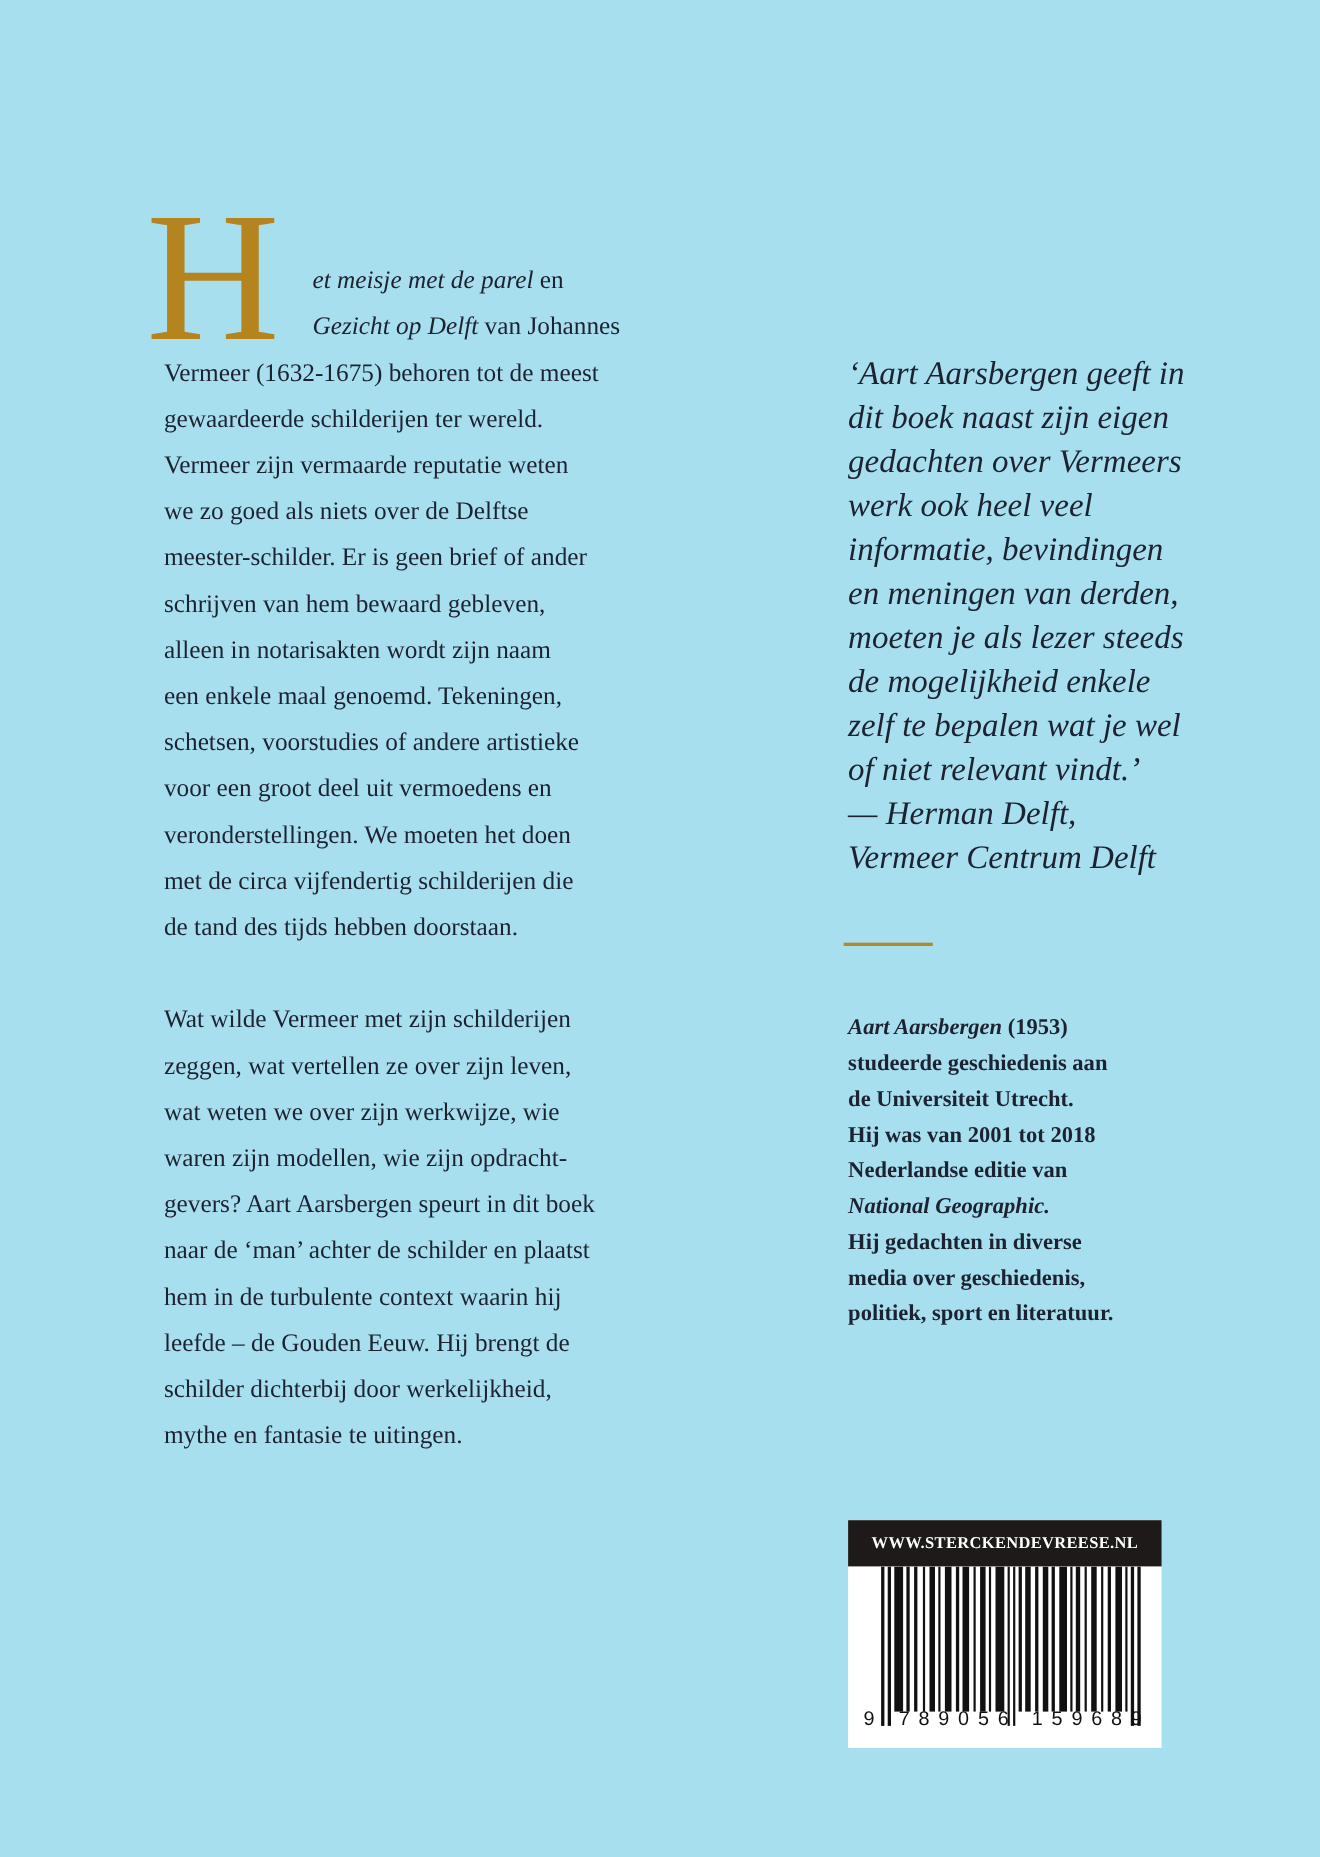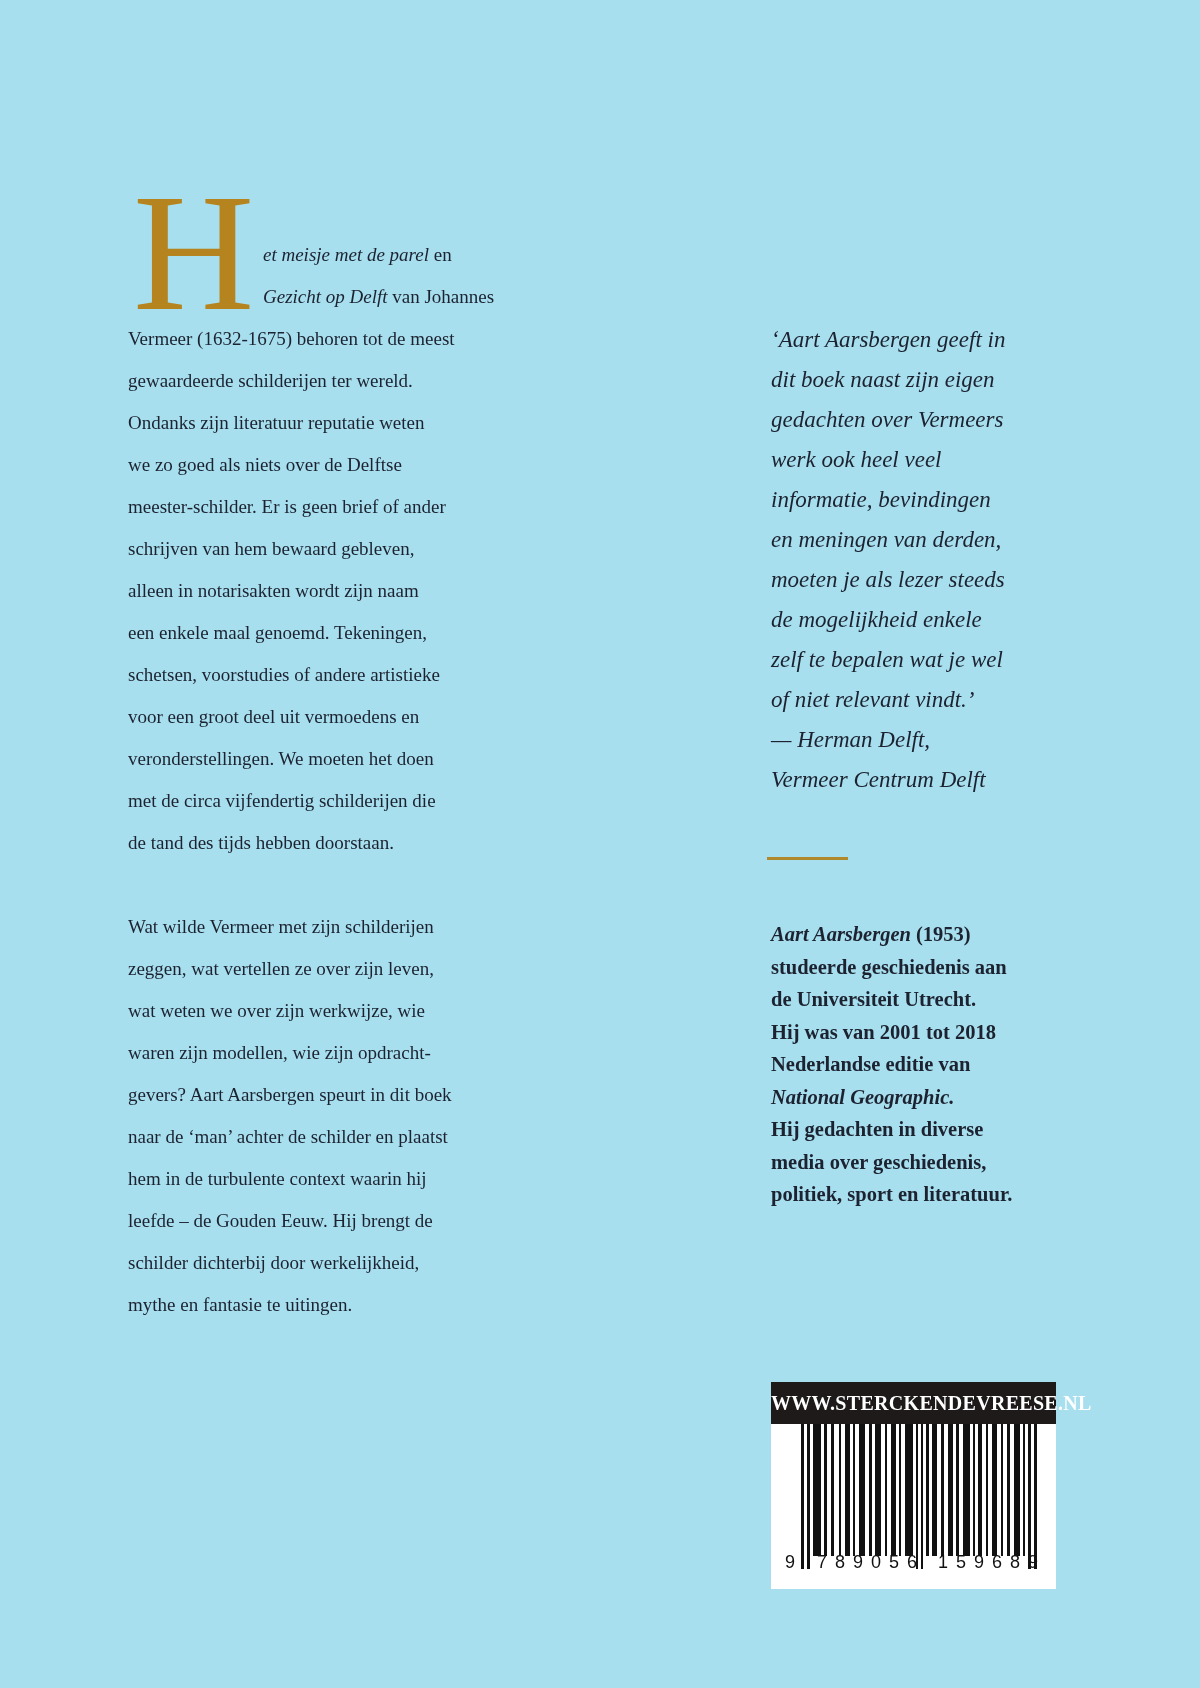--- a/index.html
+++ b/index.html
@@ -11,31 +11,31 @@
     color: #1c2230;
   }
   .dropcap {
     position: absolute; left: 133px; top: 168px;
     font-size: 168px; line-height: 1;
     color: #b5841e;
     font-family: "Liberation Serif", serif;
     font-weight: normal;
   }
   .blurb {
-    position: absolute; left: 128px; top: 234px; width: 520px;
-    font-size: 19px; line-height: 42px;
+    position: absolute; left: 149px; top: 234px; width: 520px;
+    font-size: 23px; line-height: 42px;
   }
   .blurb .line { display: block; white-space: nowrap; }
   .blurb .indent { padding-left: 135px; }
   .blurb em { font-style: italic; }
   .gap { display: block; height: 42px; }
 
   .quote {
     position: absolute; left: 771px; top: 320px; width: 300px;
-    font-size: 23px; line-height: 40px; font-style: italic;
+    font-size: 30px; line-height: 40px; font-style: italic;
   }
   .quote .line { display: block; white-space: nowrap; }
 
   .rule {
     position: absolute; left: 767px; top: 857px;
     width: 81px; height: 3px; background: #b08a2a;
   }
 
   .bio {
     position: absolute; left: 771px; top: 918px; width: 300px;
@@ -46,21 +46,21 @@
 
   .barcode-box {
     position: absolute; left: 771px; top: 1382px;
     width: 285px; height: 207px;
     background: #ffffff;
   }
   .barcode-url {
     position: absolute; left: 0; top: 0; width: 285px; height: 42px;
     background: #1e1a1a; color: #ffffff;
     font-family: "Liberation Serif", serif; font-weight: bold;
-    font-size: 20px; line-height: 42px; text-align: center;
+    font-size: 15px; line-height: 42px; text-align: center;
     letter-spacing: 0.3px;
   }
   .bars {
     position: absolute; left: 0; top: 42px; width: 285px; height: 145px;
   }
   .barcode-digits {
     position: absolute; left: 14px; top: 170px;
     font-family: "Liberation Sans", sans-serif;
     font-size: 18px; color: #111;
     letter-spacing: 0;
@@ -72,21 +72,21 @@
 
 <div>
 
   <div class="dropcap">H</div>
 
   <div class="blurb">
     <span class="line indent"><em>et meisje met de parel</em><span> en</span></span>
     <span class="line indent"><em>Gezicht op Delft</em><span> van Johannes</span></span>
     <span class="line">Vermeer (1632-1675) behoren tot de meest</span>
     <span class="line">gewaardeerde schilderijen ter wereld.</span>
-    <span class="line">Ondanks zijn literatuur reputatie weten</span>
+    <span class="line">Vermeer zijn vermaarde reputatie weten</span>
     <span class="line">we zo goed als niets over de Delftse</span>
     <span class="line">meester-schilder. Er is geen brief of ander</span>
     <span class="line">schrijven van hem bewaard gebleven,</span>
     <span class="line">alleen in notarisakten wordt zijn naam</span>
     <span class="line">een enkele maal genoemd. Tekeningen,</span>
     <span class="line">schetsen, voorstudies of andere artistieke</span>
     <span class="line">voor een groot deel uit vermoedens en</span>
     <span class="line">veronderstellingen. We moeten het doen</span>
     <span class="line">met de circa vijfendertig schilderijen die</span>
     <span class="line">de tand des tijds hebben doorstaan.</span>

